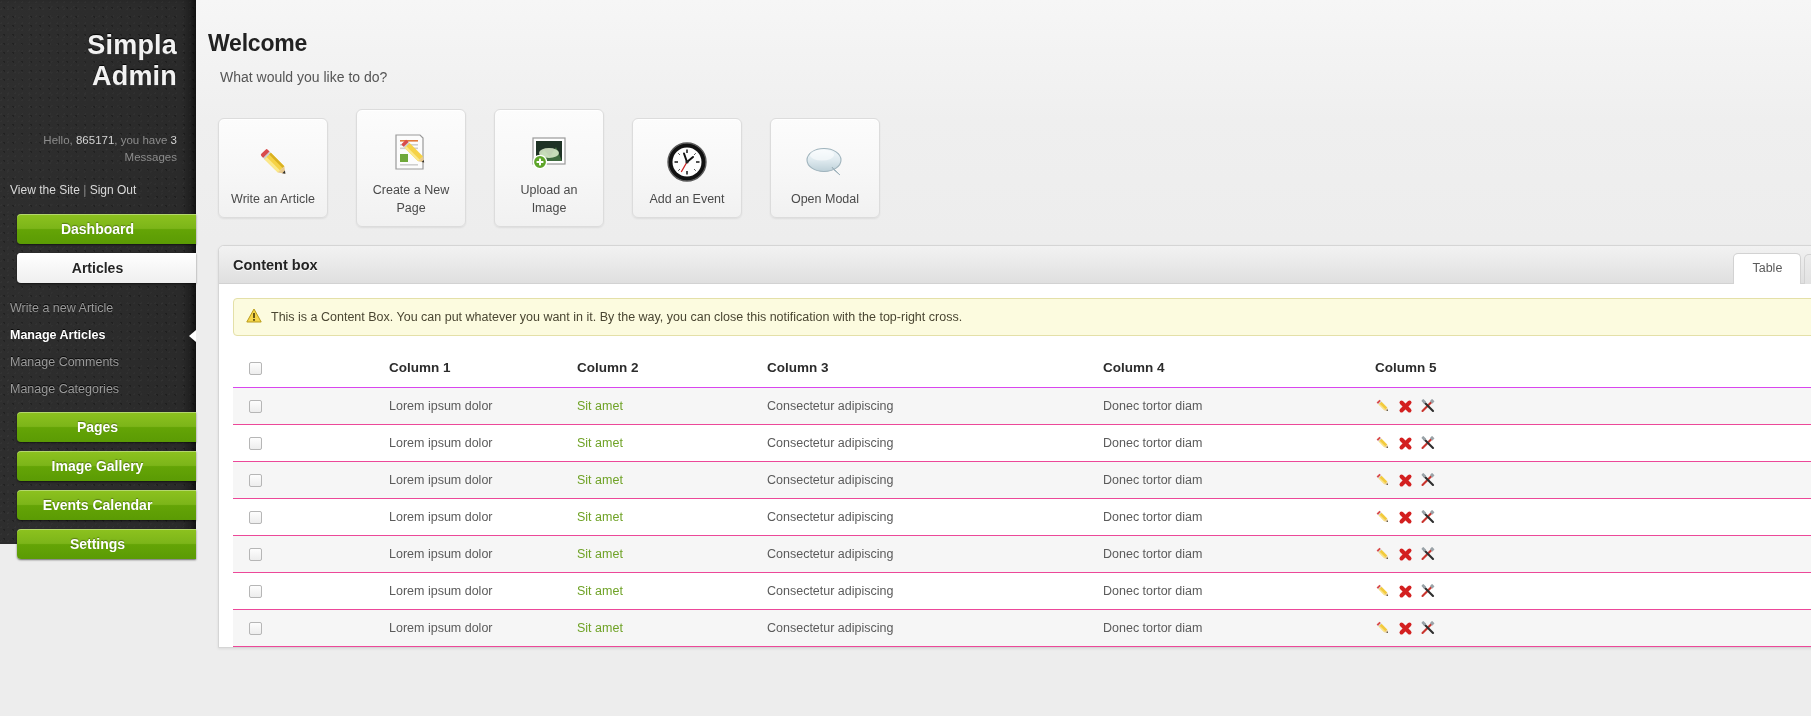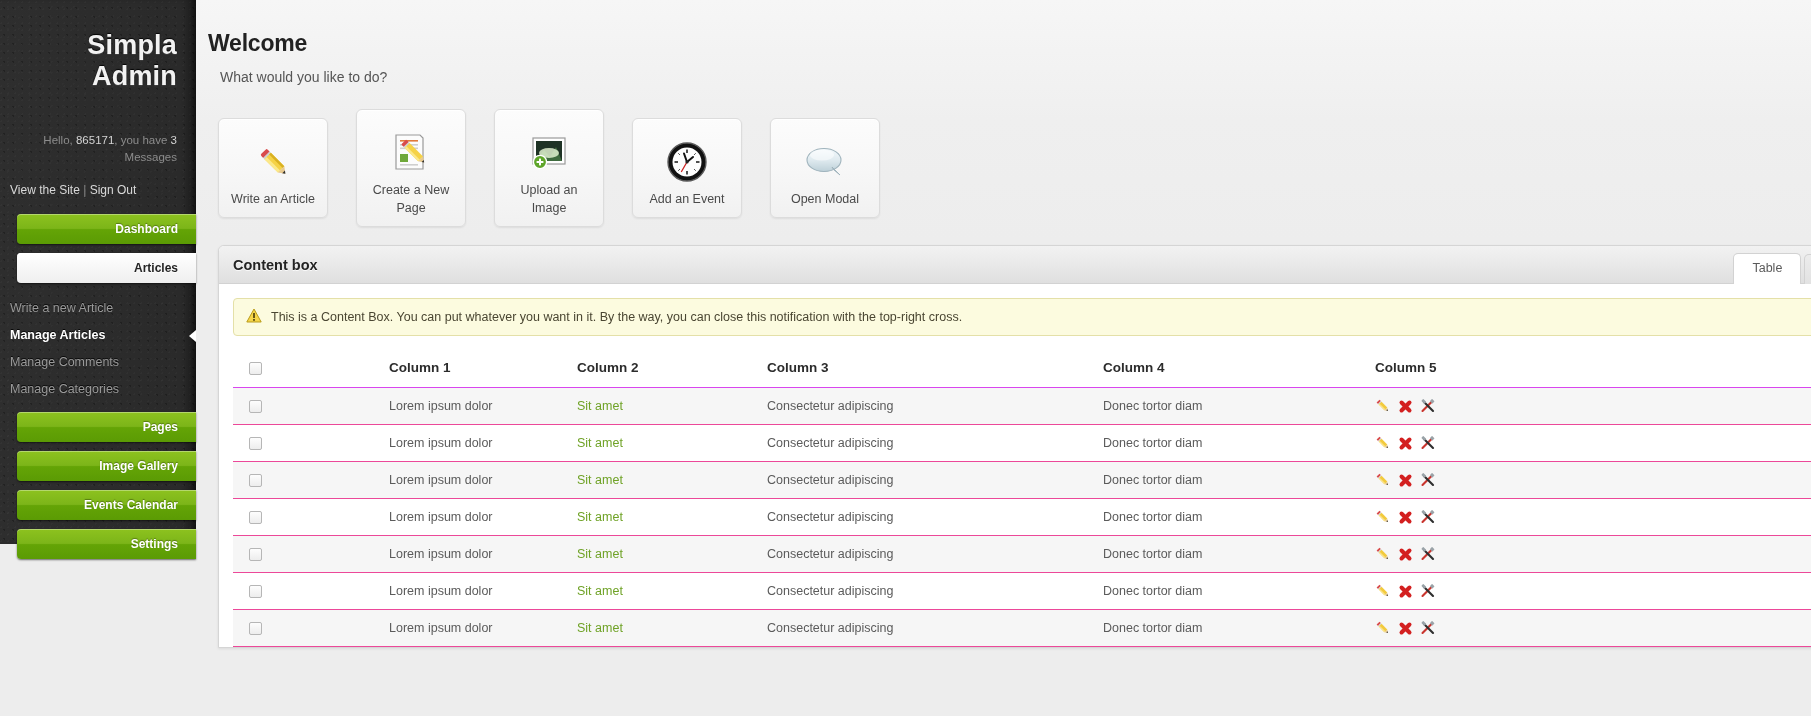--- a/index.html
+++ b/index.html
@@ -42,22 +42,22 @@
   }
   .sitelinks a{ color:#d9d9d9; text-decoration:none; }
   .sitelinks .sep{ color:#8a8a8a; }
 
   .navwrap{ padding:17px 0 0 0; }
   .navbtn{
     display:block; position:relative;
     margin:0 0 9px 17px;
     height:30px; line-height:30px;
     padding-right:18px;
-    text-align:right;
-    color:#fff; font-size:12px; font-weight:bold;
+    text-align:center;
+    color:#fff; font-size:14px; font-weight:bold;
     text-decoration:none;
     border-radius:4px 0 0 4px;
     background:linear-gradient(to bottom,#8dc21f 0%,#7cb519 48%,#64a406 52%,#5b9b04 100%);
     box-shadow:inset 0 1px 0 rgba(255,255,255,.35), 0 1px 2px rgba(0,0,0,.55);
     text-shadow:0 -1px 1px rgba(0,0,0,.35);
     overflow:hidden;
   }
   .navbtn.active{
     background:linear-gradient(to bottom,#ffffff 0%,#f7f7f7 50%,#efefef 100%);
     color:#252525;

